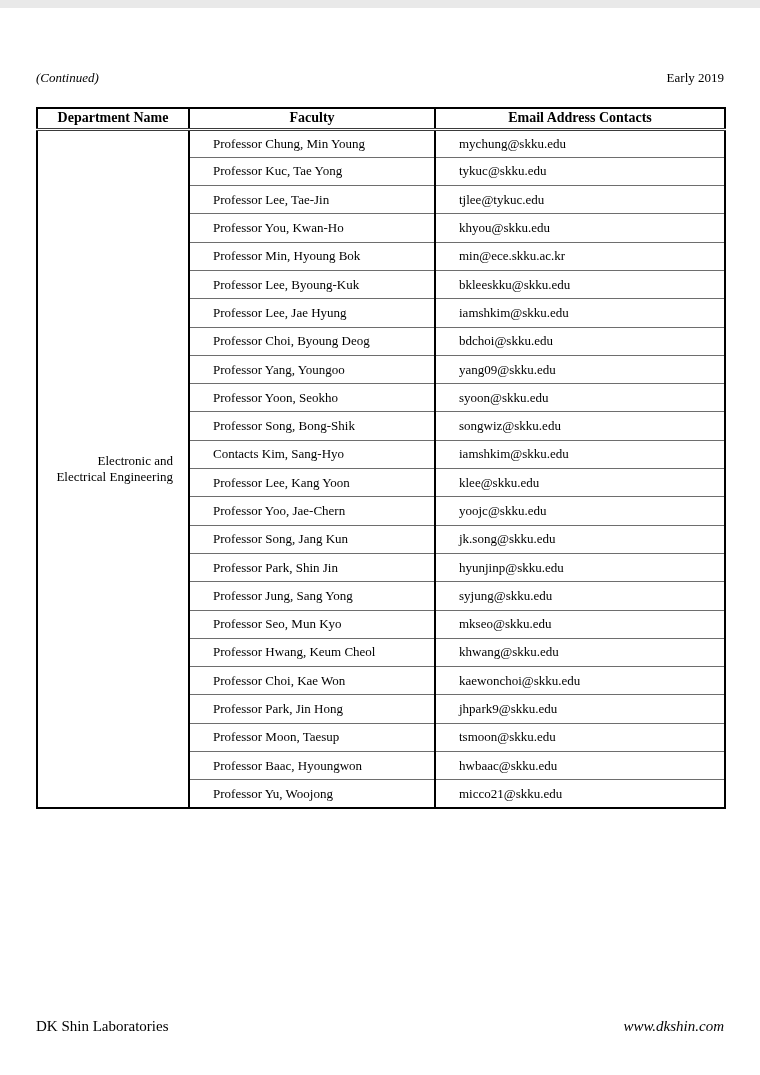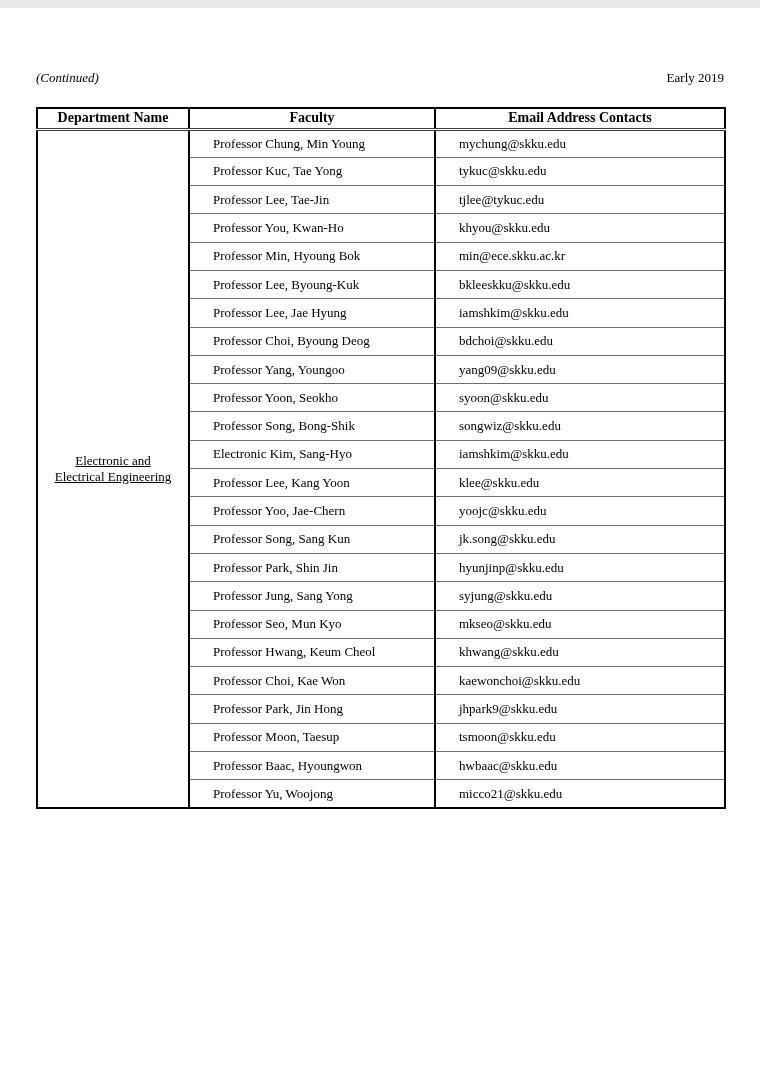--- a/index.html
+++ b/index.html
@@ -48,26 +48,25 @@
   .data-table tbody tr { height: 28.3px; }
   .data-table td.text-cell {
     border-top: 1px solid #6e6e6e;
     border-bottom: 1px solid #6e6e6e;
     padding: 0 4px 0 23px;
     vertical-align: middle;
     white-space: nowrap;
     overflow: hidden;
   }
   .data-table td.dept-cell {
-    text-align: center;
+    text-align: right;
     vertical-align: middle;
     padding: 0 15px;
     border-top: 3px double #3a3a3a;
     border-bottom: 2px solid #000;
-    text-decoration: underline;
   }
   .footer-line {
     position: absolute;
     left: 36px;
     right: 36px;
     top: 1010px;
     display: flex;
     justify-content: space-between;
     align-items: baseline;
     font-size: 15px;
@@ -137,33 +136,33 @@
         </tr>
         <tr>
           <td class="text-cell">Professor Yoon, Seokho</td>
           <td class="text-cell">syoon@skku.edu</td>
         </tr>
         <tr>
           <td class="text-cell">Professor Song, Bong-Shik</td>
           <td class="text-cell">songwiz@skku.edu</td>
         </tr>
         <tr>
-          <td class="text-cell">Electronic Kim, Sang-Hyo</td>
+          <td class="text-cell">Contacts Kim, Sang-Hyo</td>
           <td class="text-cell">iamshkim@skku.edu</td>
         </tr>
         <tr>
           <td class="text-cell">Professor Lee, Kang Yoon</td>
           <td class="text-cell">klee@skku.edu</td>
         </tr>
         <tr>
           <td class="text-cell">Professor Yoo, Jae-Chern</td>
           <td class="text-cell">yoojc@skku.edu</td>
         </tr>
         <tr>
-          <td class="text-cell">Professor Song, Sang Kun</td>
+          <td class="text-cell">Professor Song, Jang Kun</td>
           <td class="text-cell">jk.song@skku.edu</td>
         </tr>
         <tr>
           <td class="text-cell">Professor Park, Shin Jin</td>
           <td class="text-cell">hyunjinp@skku.edu</td>
         </tr>
         <tr>
           <td class="text-cell">Professor Jung, Sang Yong</td>
           <td class="text-cell">syjung@skku.edu</td>
         </tr>
@@ -191,14 +190,18 @@
           <td class="text-cell">Professor Baac, Hyoungwon</td>
           <td class="text-cell">hwbaac@skku.edu</td>
         </tr>
         <tr>
           <td class="text-cell">Professor Yu, Woojong</td>
           <td class="text-cell">micco21@skku.edu</td>
         </tr>
       </tbody>
   </table>
 
+  <div class="footer-line">
+    <span>DK Shin Laboratories</span>
+    <span class="site">www.dkshin.com</span>
+  </div>
 
 </div>
 
 </body></html>

